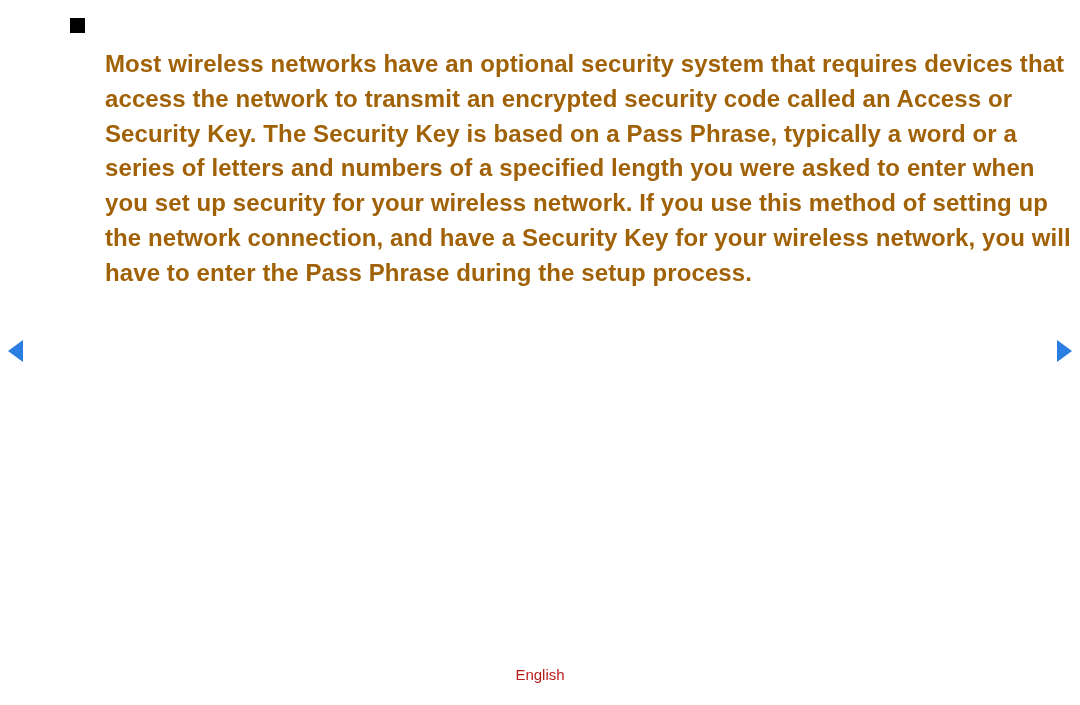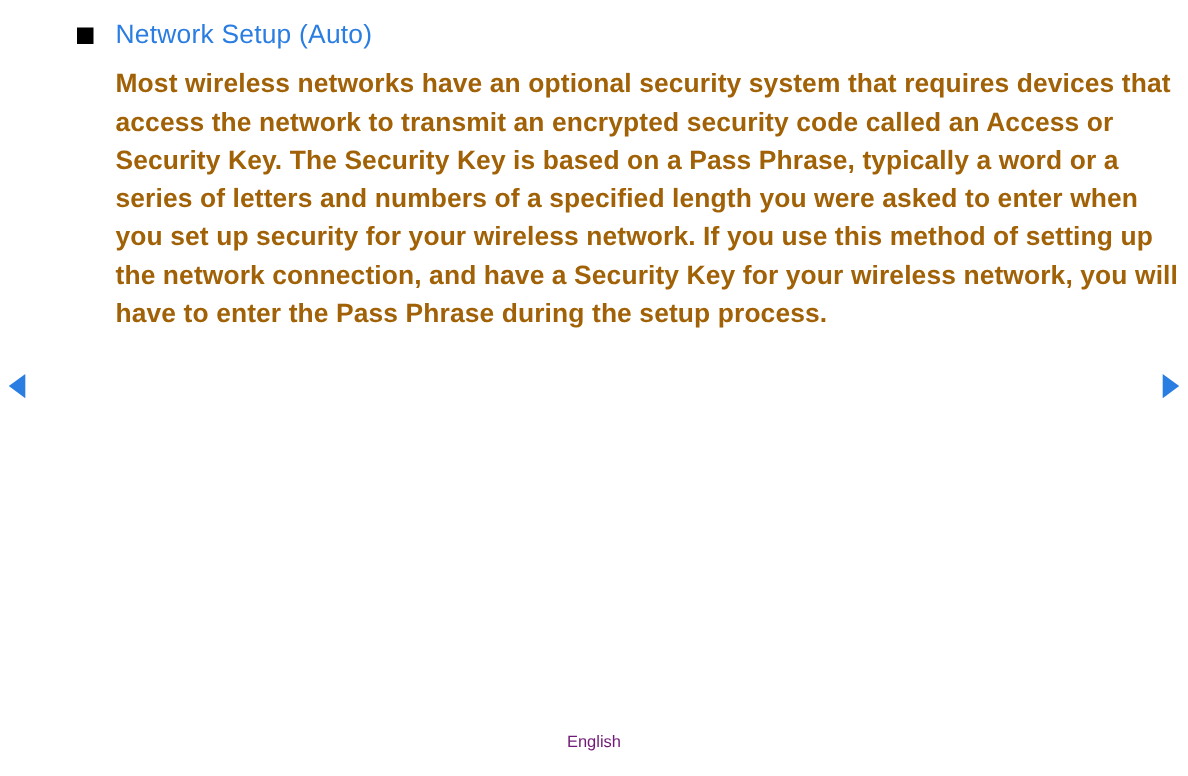--- a/index.html
+++ b/index.html
@@ -61,31 +61,30 @@
     .nav-arrow svg {
       display: block;
     }
     .footer-lang {
       position: absolute;
       bottom: 22px;
       left: 0;
       width: 100%;
       text-align: center;
       font-size: 15px;
-      color: #701a75;
+      color: #b91c1c;
       font-weight: 400;
     }
   </style>
 </head>
 <body>
 
 <div class="content-area">
   <div class="heading-row">
     <div class="bullet-square"></div>
-    <div class="heading-text">Network Setup (Auto)</div>
   </div>
   <div class="body-text">Most wireless networks have an optional security system that requires devices that access the network to transmit an encrypted security code called an Access or Security Key. The Security Key is based on a Pass Phrase, typically a word or a series of letters and numbers of a specified length you were asked to enter when you set up security for your wireless network. If you use this method of setting up the network connection, and have a Security Key for your wireless network, you will have to enter the Pass Phrase during the setup process.</div>
 </div>
 
 <div class="nav-left nav-arrow">
   <svg width="18" height="22" viewBox="0 0 18 22">
     <polygon points="15,0 15,22 0,11" fill="#2a7de1"></polygon>
   </svg>
 </div>
 

